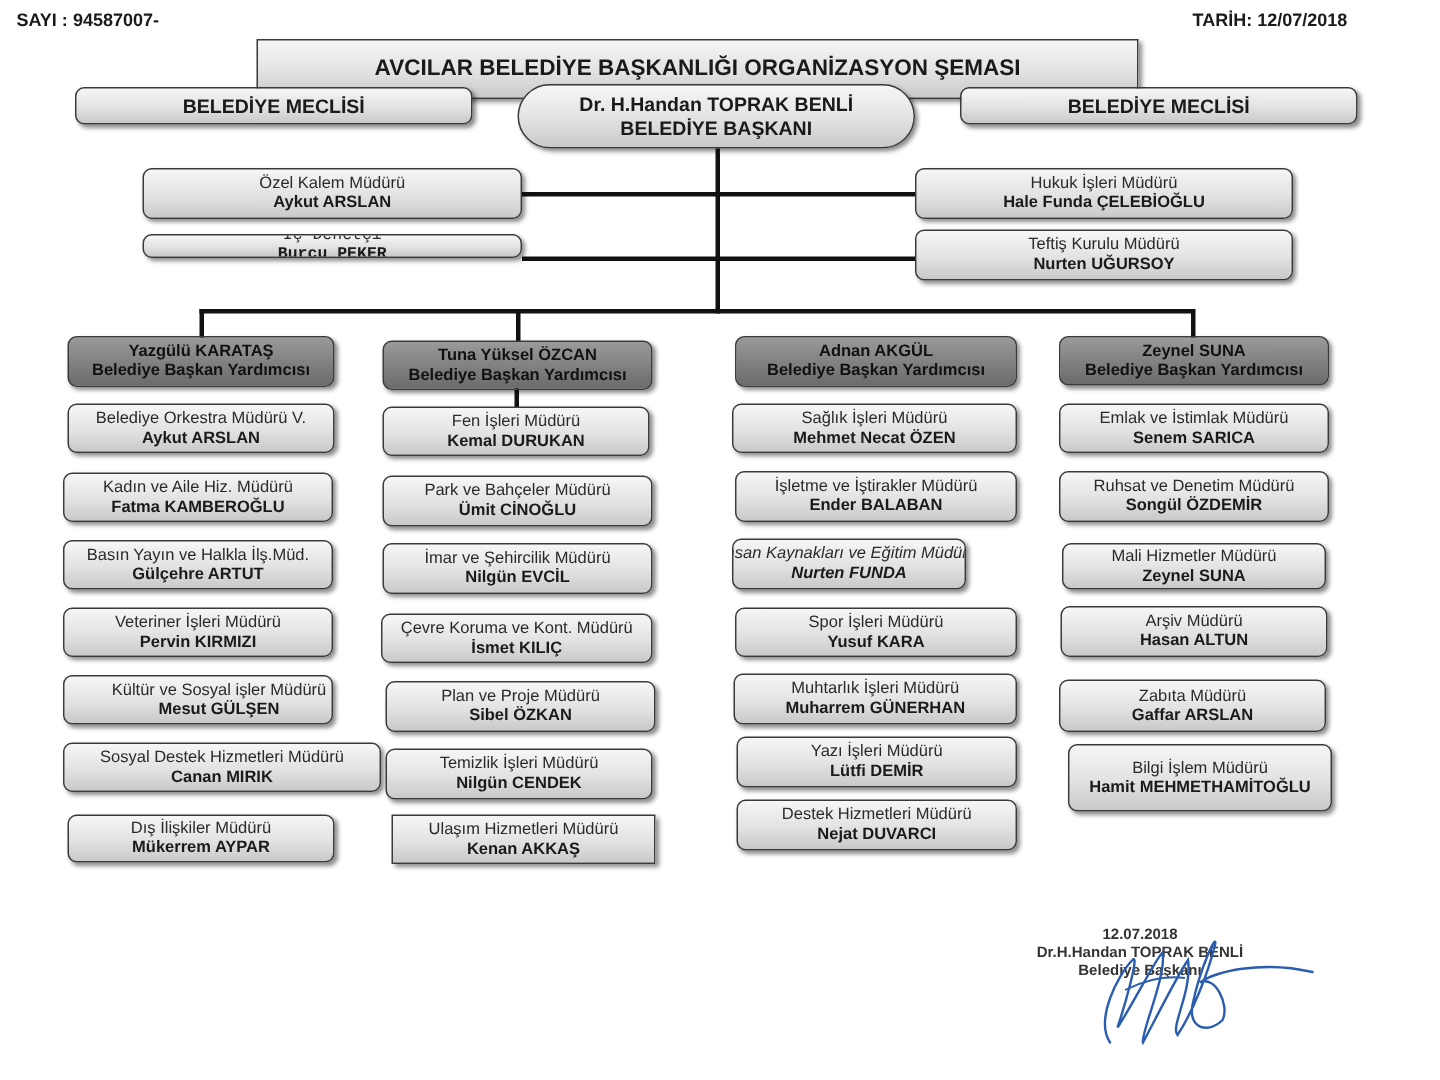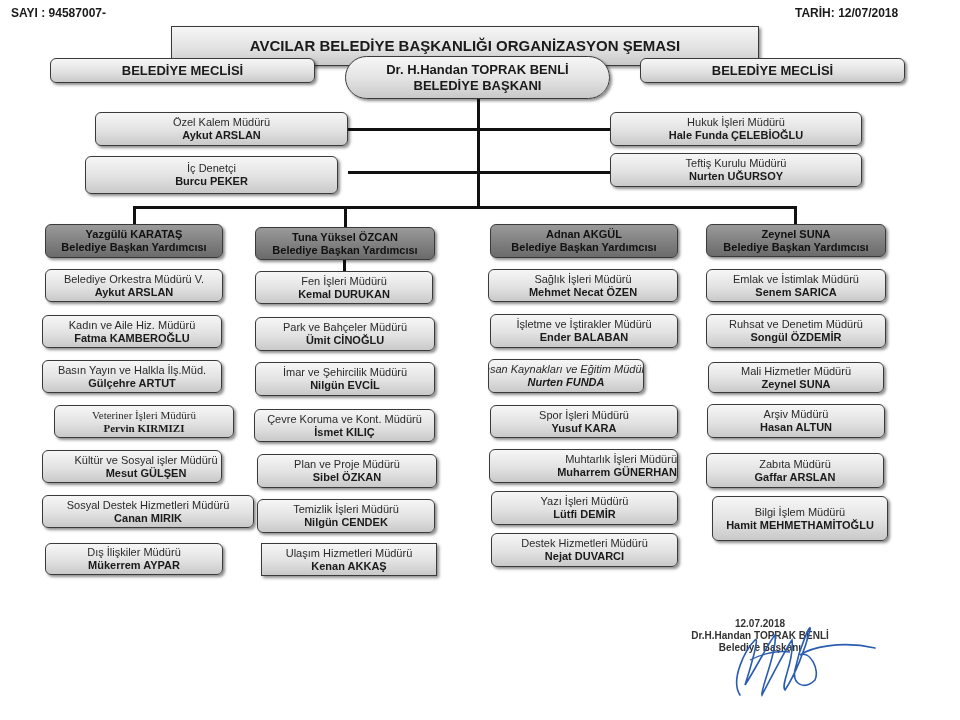--- a/index.html
+++ b/index.html
@@ -58,21 +58,21 @@
 <div class="line" style="left:133px; top:206px; width:662px; height:3px;"></div>
 <div class="line" style="left:133px; top:206px; width:3px; height:20px;"></div>
 <div class="line" style="left:344px; top:206px; width:3px; height:22px;"></div>
 <div class="line" style="left:794px; top:206px; width:3px; height:20px;"></div>
 <div class="line" style="left:343px; top:258px; width:3px; height:14px;"></div>
 
 <div class="box" style="left:95px; top:112px; width:253px; height:34px;">
   <span class="t">Özel Kalem Müdürü</span>
   <span class="n">Aykut  ARSLAN</span>
 </div>
-<div class="box" style="left:85px; top:156px; width:253px; height:38px;">
+<div class="box" style="left:95px; top:156px; width:253px; height:16px;font-family:Liberation Mono, monospace;">
   <span class="t">İç Denetçi</span>
   <span class="n">Burcu PEKER</span>
 </div>
 
 <div class="box" style="left:610px; top:112px; width:252px; height:34px;">
   <span class="t">Hukuk İşleri Müdürü</span>
   <span class="n">Hale Funda  ÇELEBİOĞLU</span>
 </div>
 <div class="box" style="left:610px; top:153px; width:252px; height:34px;">
   <span class="t">Teftiş Kurulu  Müdürü</span>
@@ -101,21 +101,21 @@
   <span class="n">Aykut  ARSLAN</span>
 </div>
 <div class="box" style="left:42px; top:315px; width:180px; height:33px;">
   <span class="t">Kadın ve Aile Hiz. Müdürü</span>
   <span class="n">Fatma  KAMBEROĞLU</span>
 </div>
 <div class="box" style="left:42px; top:360px; width:180px; height:33px;">
   <span class="t">Basın Yayın  ve Halkla İlş.Müd.</span>
   <span class="n">Gülçehre  ARTUT</span>
 </div>
-<div class="box" style="left:54px; top:405px; width:180px; height:33px;font-family:Liberation Serif, serif;">
+<div class="box" style="left:42px; top:405px; width:180px; height:33px;">
   <span class="t">Veteriner İşleri Müdürü</span>
   <span class="n">Pervin  KIRMIZI</span>
 </div>
 <div class="box" style="left:42px; top:450px; width:180px; height:33px;padding-left:28px;">
   <span class="t">Kültür ve  Sosyal işler Müdürü</span>
   <span class="n">Mesut GÜLŞEN</span>
 </div>
 <div class="box" style="left:42px; top:495px; width:212px; height:33px;">
   <span class="t">Sosyal Destek Hizmetleri  Müdürü</span>
   <span class="n">Canan  MIRIK</span>
@@ -163,21 +163,21 @@
   <span class="n">Ender BALABAN</span>
 </div>
 <div class="box" style="left:488px; top:359px; width:156px; height:34px;font-style:italic;">
   <span class="t">İnsan Kaynakları ve  Eğitim Müdürü</span>
   <span class="n">Nurten FUNDA</span>
 </div>
 <div class="box" style="left:490px; top:405px; width:188px; height:33px;">
   <span class="t">Spor İşleri Müdürü</span>
   <span class="n">Yusuf  KARA</span>
 </div>
-<div class="box" style="left:489px; top:449px; width:189px; height:34px;align-items:flex-end;">
+<div class="box" style="left:489px; top:449px; width:189px; height:34px;">
   <span class="t">Muhtarlık İşleri Müdürü</span>
   <span class="n">Muharrem GÜNERHAN</span>
 </div>
 <div class="box" style="left:491px; top:491px; width:187px; height:34px;">
   <span class="t">Yazı  İşleri Müdürü</span>
   <span class="n">Lütfi DEMİR</span>
 </div>
 <div class="box" style="left:491px; top:533px; width:187px; height:34px;">
   <span class="t">Destek Hizmetleri Müdürü</span>
   <span class="n">Nejat  DUVARCI</span>

